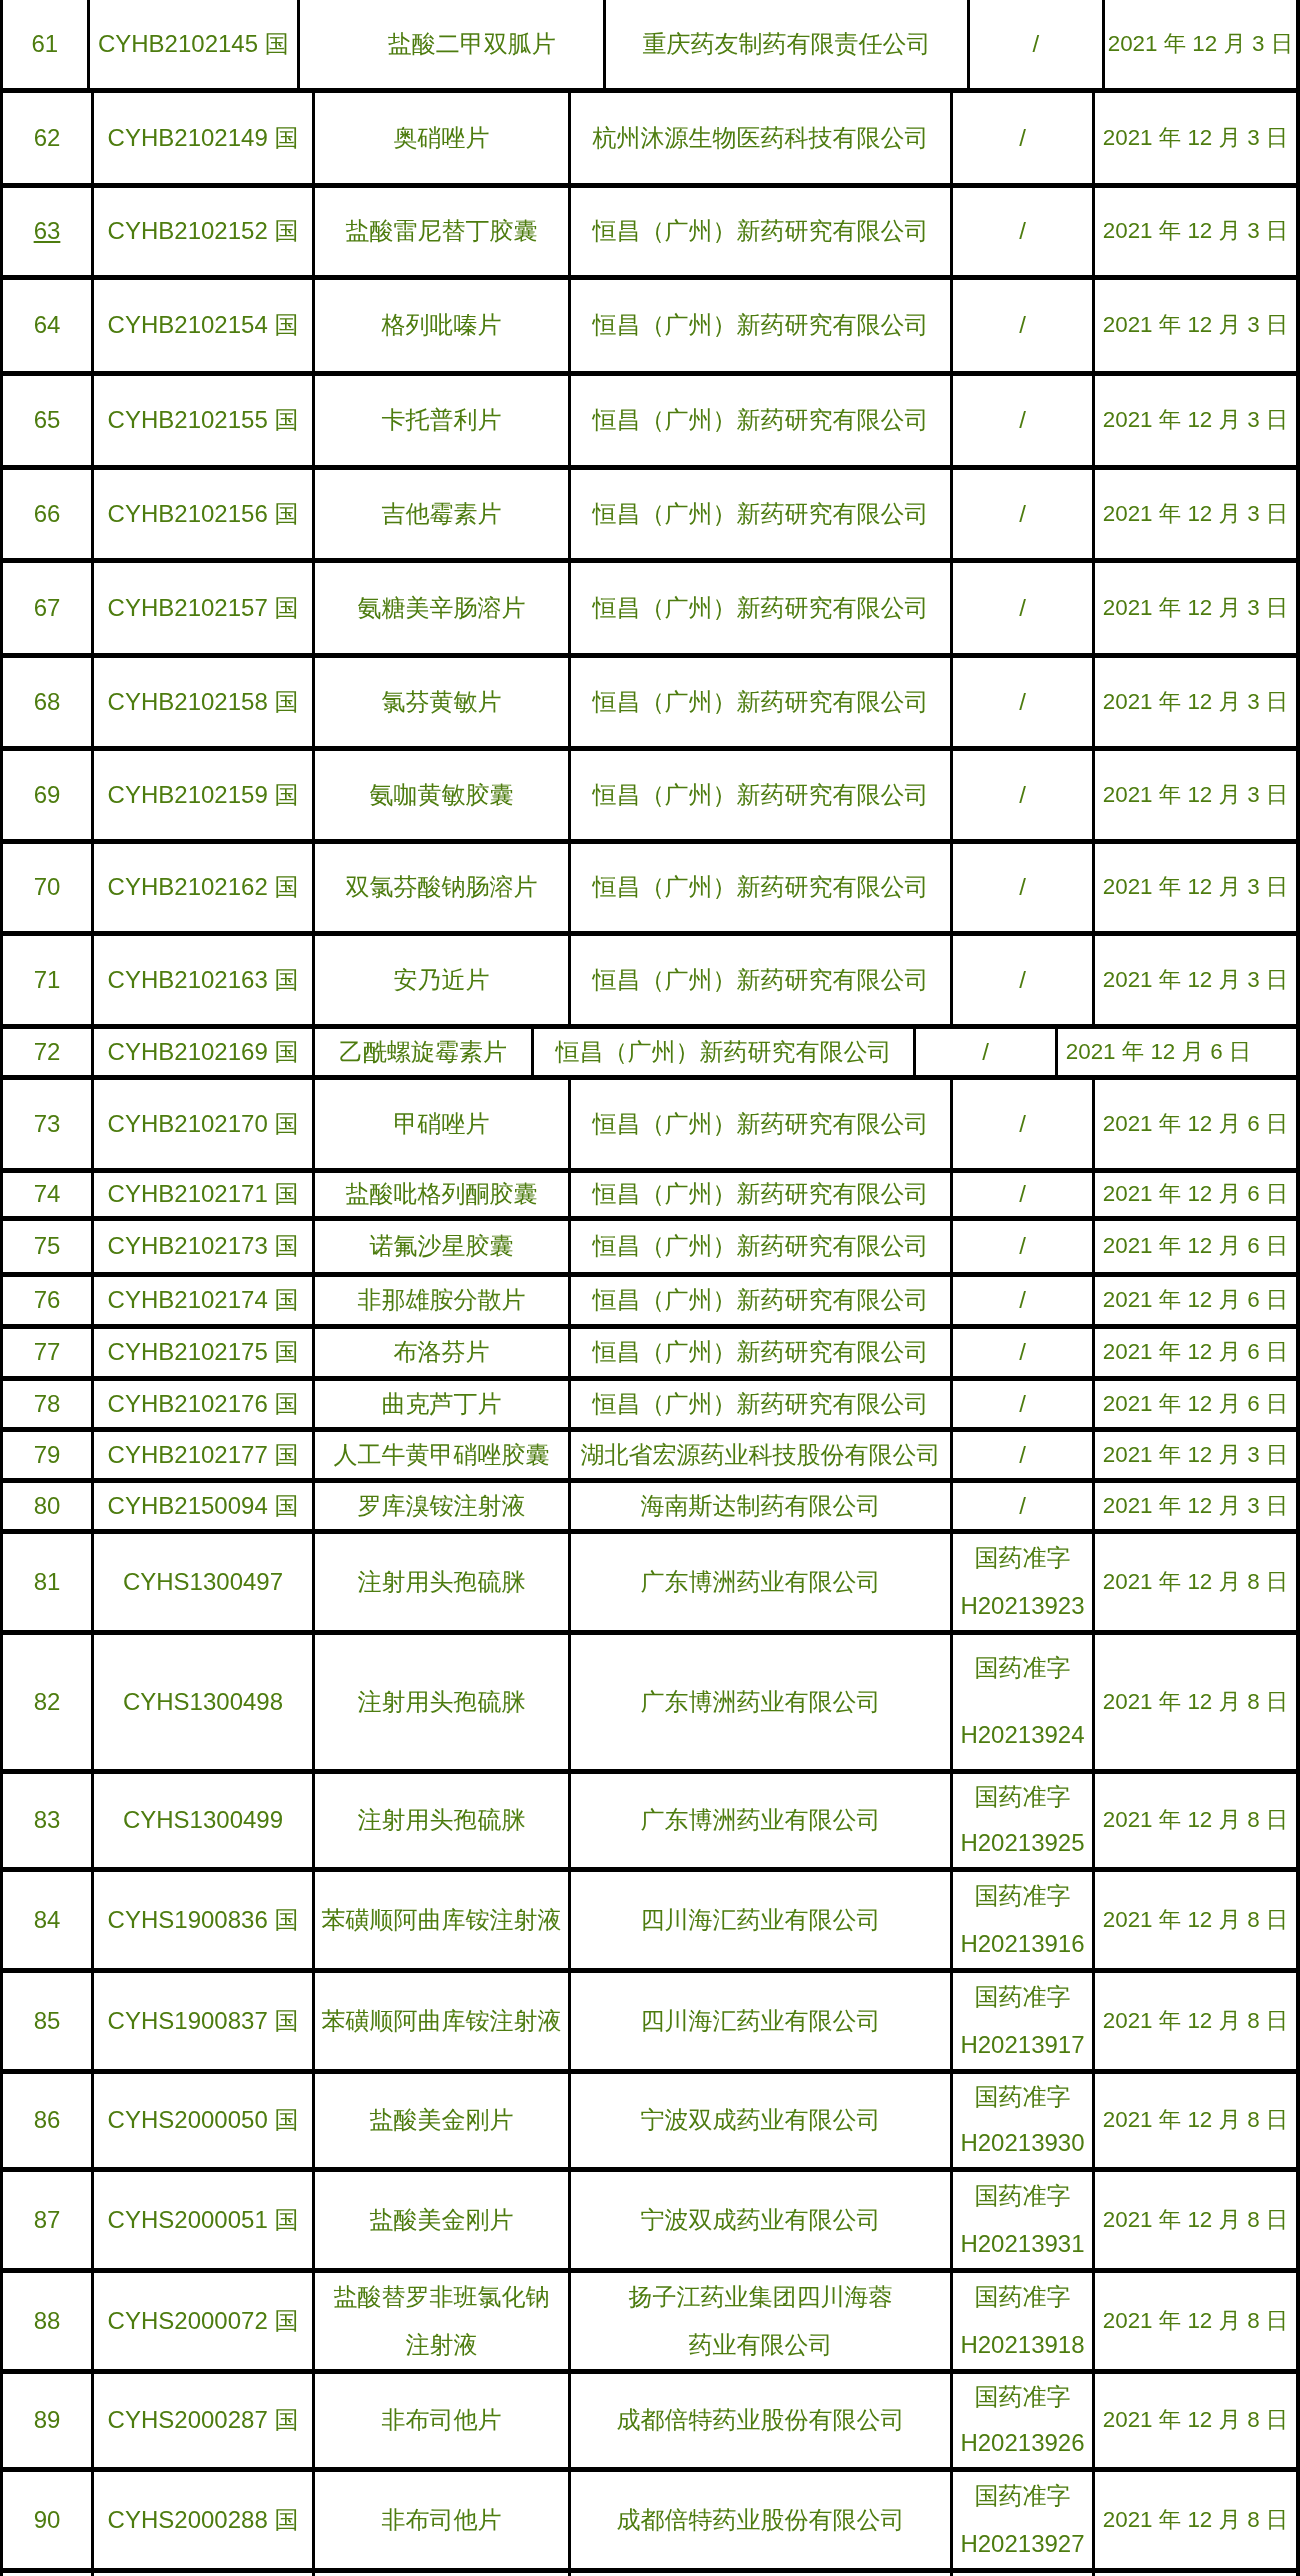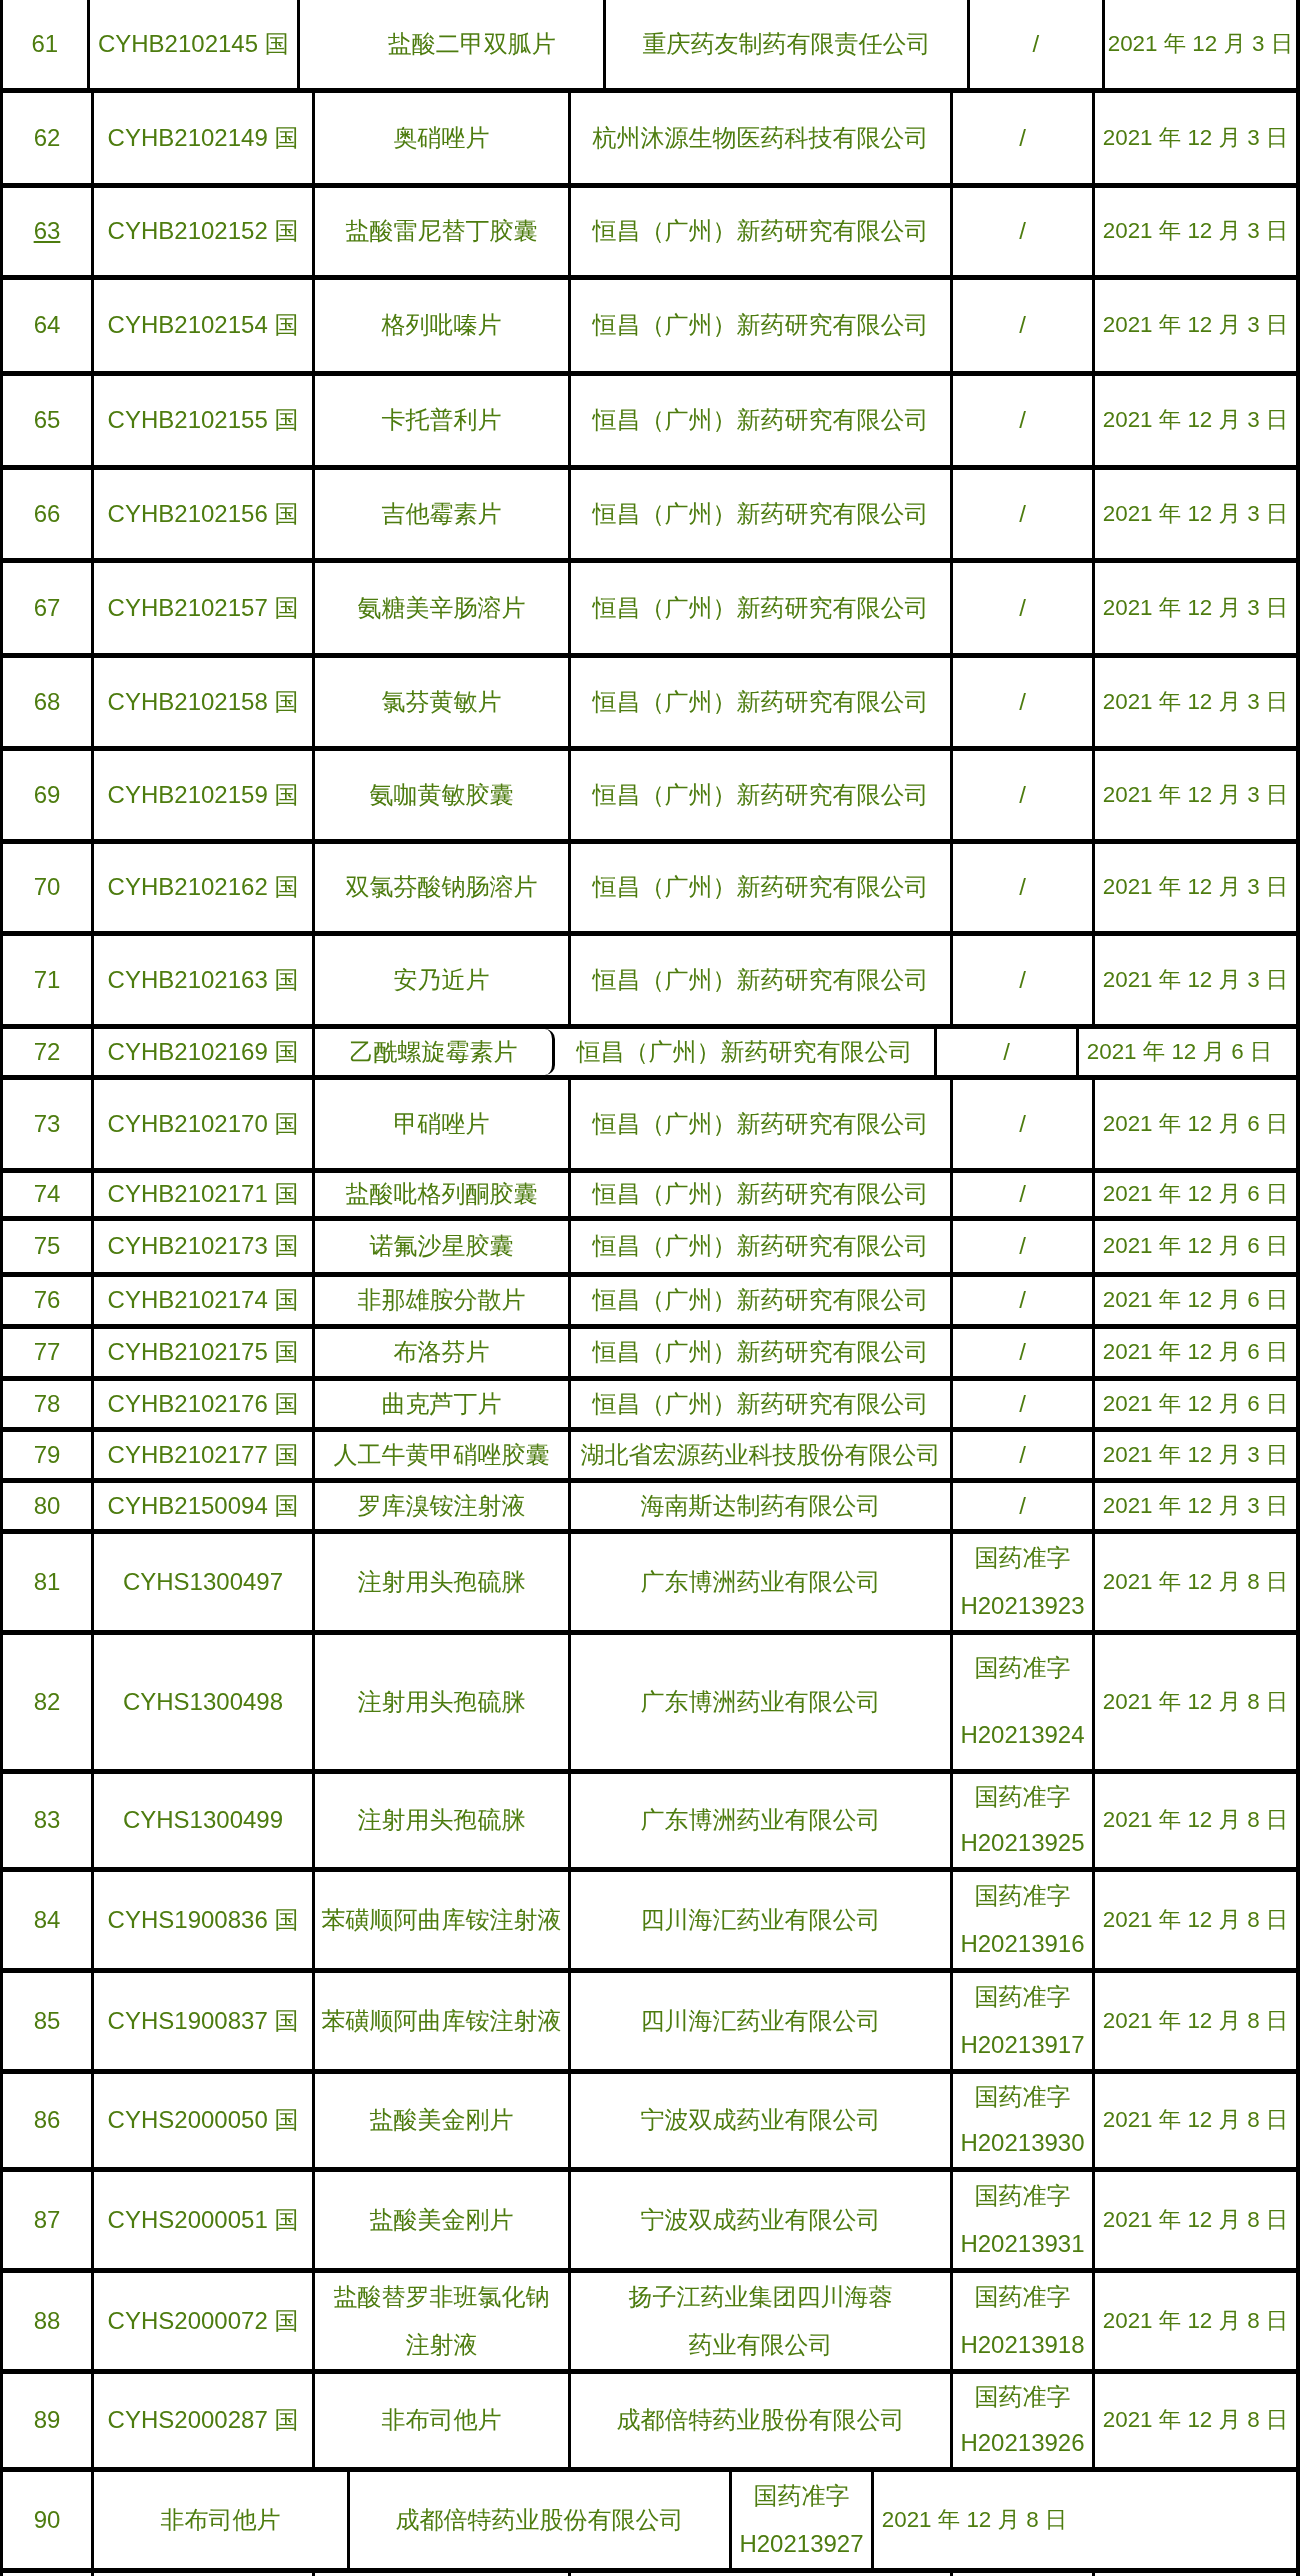--- a/index.html
+++ b/index.html
@@ -268,21 +268,21 @@
           <div class="line">2021 年 12 月 3 日</div>
         </div>
       </div>
       <div class="row" style="height: 51px;">
         <div class="cell" style="width: 91px;">
           <div class="line">72</div>
         </div>
         <div class="cell" style="width: 221px;">
           <div class="line">CYHB2102169 国</div>
         </div>
-        <div class="cell" style="width: 240px; border-radius: 10px;">
+        <div class="cell" style="width: 219px;">
           <div class="line">乙酰螺旋霉素片</div>
         </div>
         <div class="cell" style="width: 382px;">
           <div class="line">恒昌（广州）新药研究有限公司</div>
         </div>
         <div class="cell" style="width: 142px;">
           <div class="line">/</div>
         </div>
         <div class="cell date-cell" style="width: 201px;">
           <div class="line">2021 年 12 月 6 日</div>
@@ -635,20 +635,23 @@
           <div class="line">国药准字</div>
           <div class="line">H20213926</div>
         </div>
         <div class="cell date-cell" style="width: 201px;">
           <div class="line">2021 年 12 月 8 日</div>
         </div>
       </div>
       <div class="row" style="height: 101px;">
         <div class="cell" style="width: 91px;">
           <div class="line">90</div>
+        </div>
+        <div class="cell" style="width: 221px;">
+          <div class="line">CYHS2000288 国</div>
         </div>
         <div class="cell" style="width: 256px;">
           <div class="line">非布司他片</div>
         </div>
         <div class="cell" style="width: 382px;">
           <div class="line">成都倍特药业股份有限公司</div>
         </div>
         <div class="cell multi" style="width: 142px;">
           <div class="line">国药准字</div>
           <div class="line">H20213927</div>

